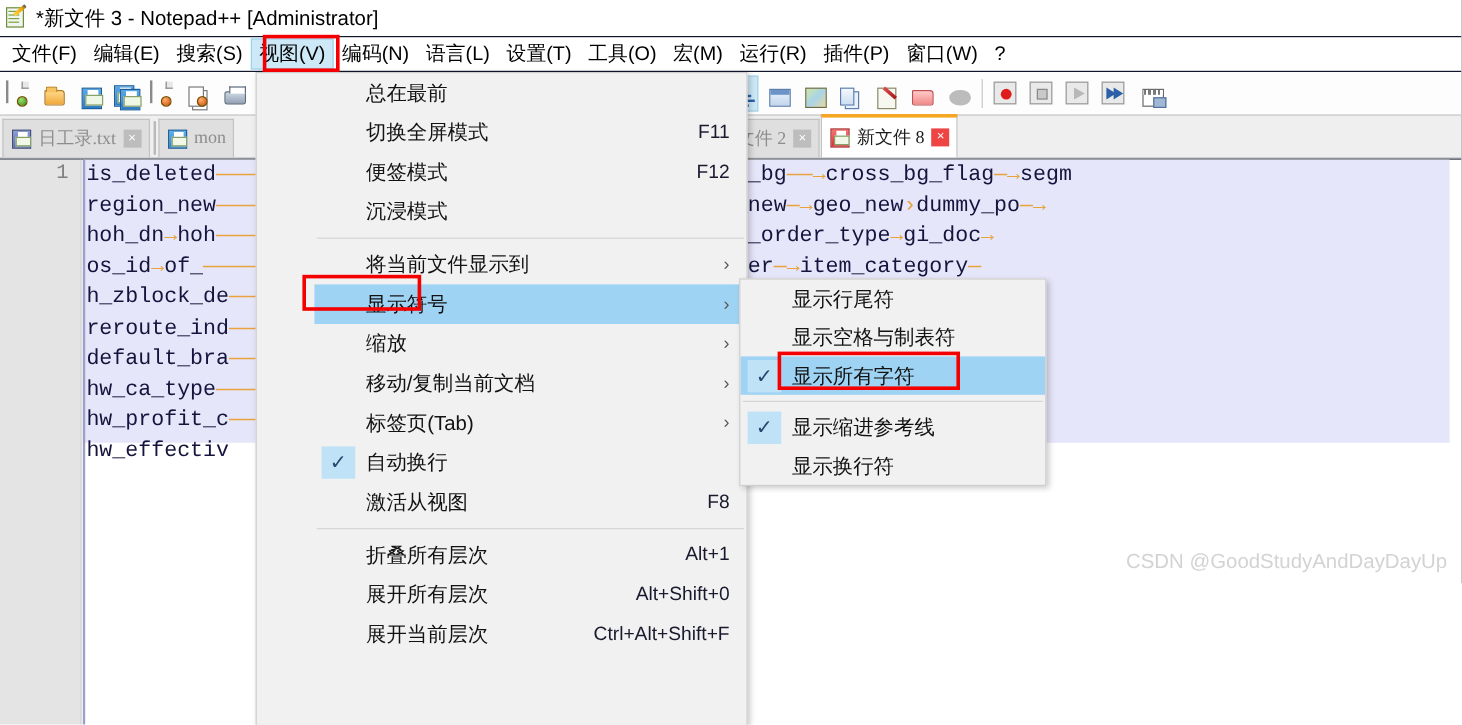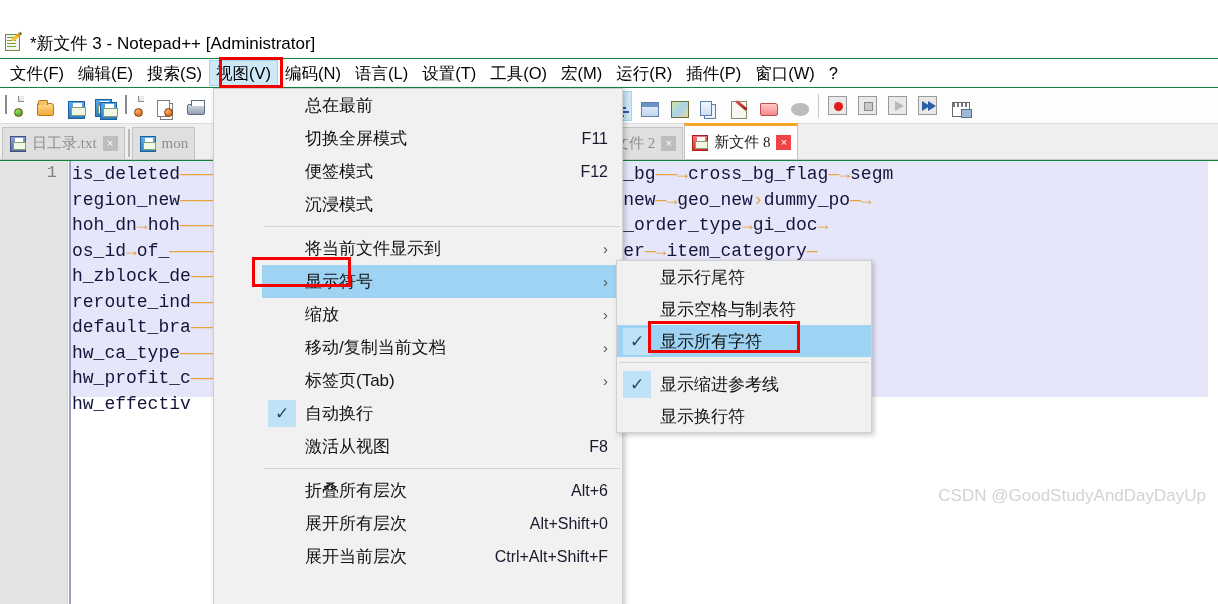--- a/index.html
+++ b/index.html
@@ -6,22 +6,21 @@
   html, body {
     margin: 0; padding: 0;
     width: 1218px; height: 604px;
     overflow: hidden;
     font-family: "Liberation Sans", sans-serif;
     background: #ffffff;
   }
   #app {
     position: relative;
     width: 1218px; height: 486px;
-    background: #15803d;
-    margin-top: 28px;
+    background: #0f172a;
   }
 
   
   #titlebar {
     position: absolute; left: 0; top: 0; width: 1218px; height: 30px;
     background: #ffffff;
     display: flex; align-items: center;
   }
   #app-icon {
     width: 20px; height: 20px; margin-left: 4px; margin-right: 6px;
@@ -632,21 +631,21 @@
         <span class="chk">✓</span>
         <span class="lbl">自动换行</span>
       </div>
       <div class="mi">
         <span class="lbl">激活从视图</span>
         <span class="acc">F8</span>
       </div>
       <div class="msep"></div>
       <div class="mi">
         <span class="lbl">折叠所有层次</span>
-        <span class="acc">Alt+6</span>
+        <span class="acc">Alt+1</span>
       </div>
       <div class="mi">
         <span class="lbl">展开所有层次</span>
         <span class="acc">Alt+Shift+0</span>
       </div>
       <div class="mi">
         <span class="lbl">展开当前层次</span>
         <span class="acc">Ctrl+Alt+Shift+F</span>
       </div>
     </div>

